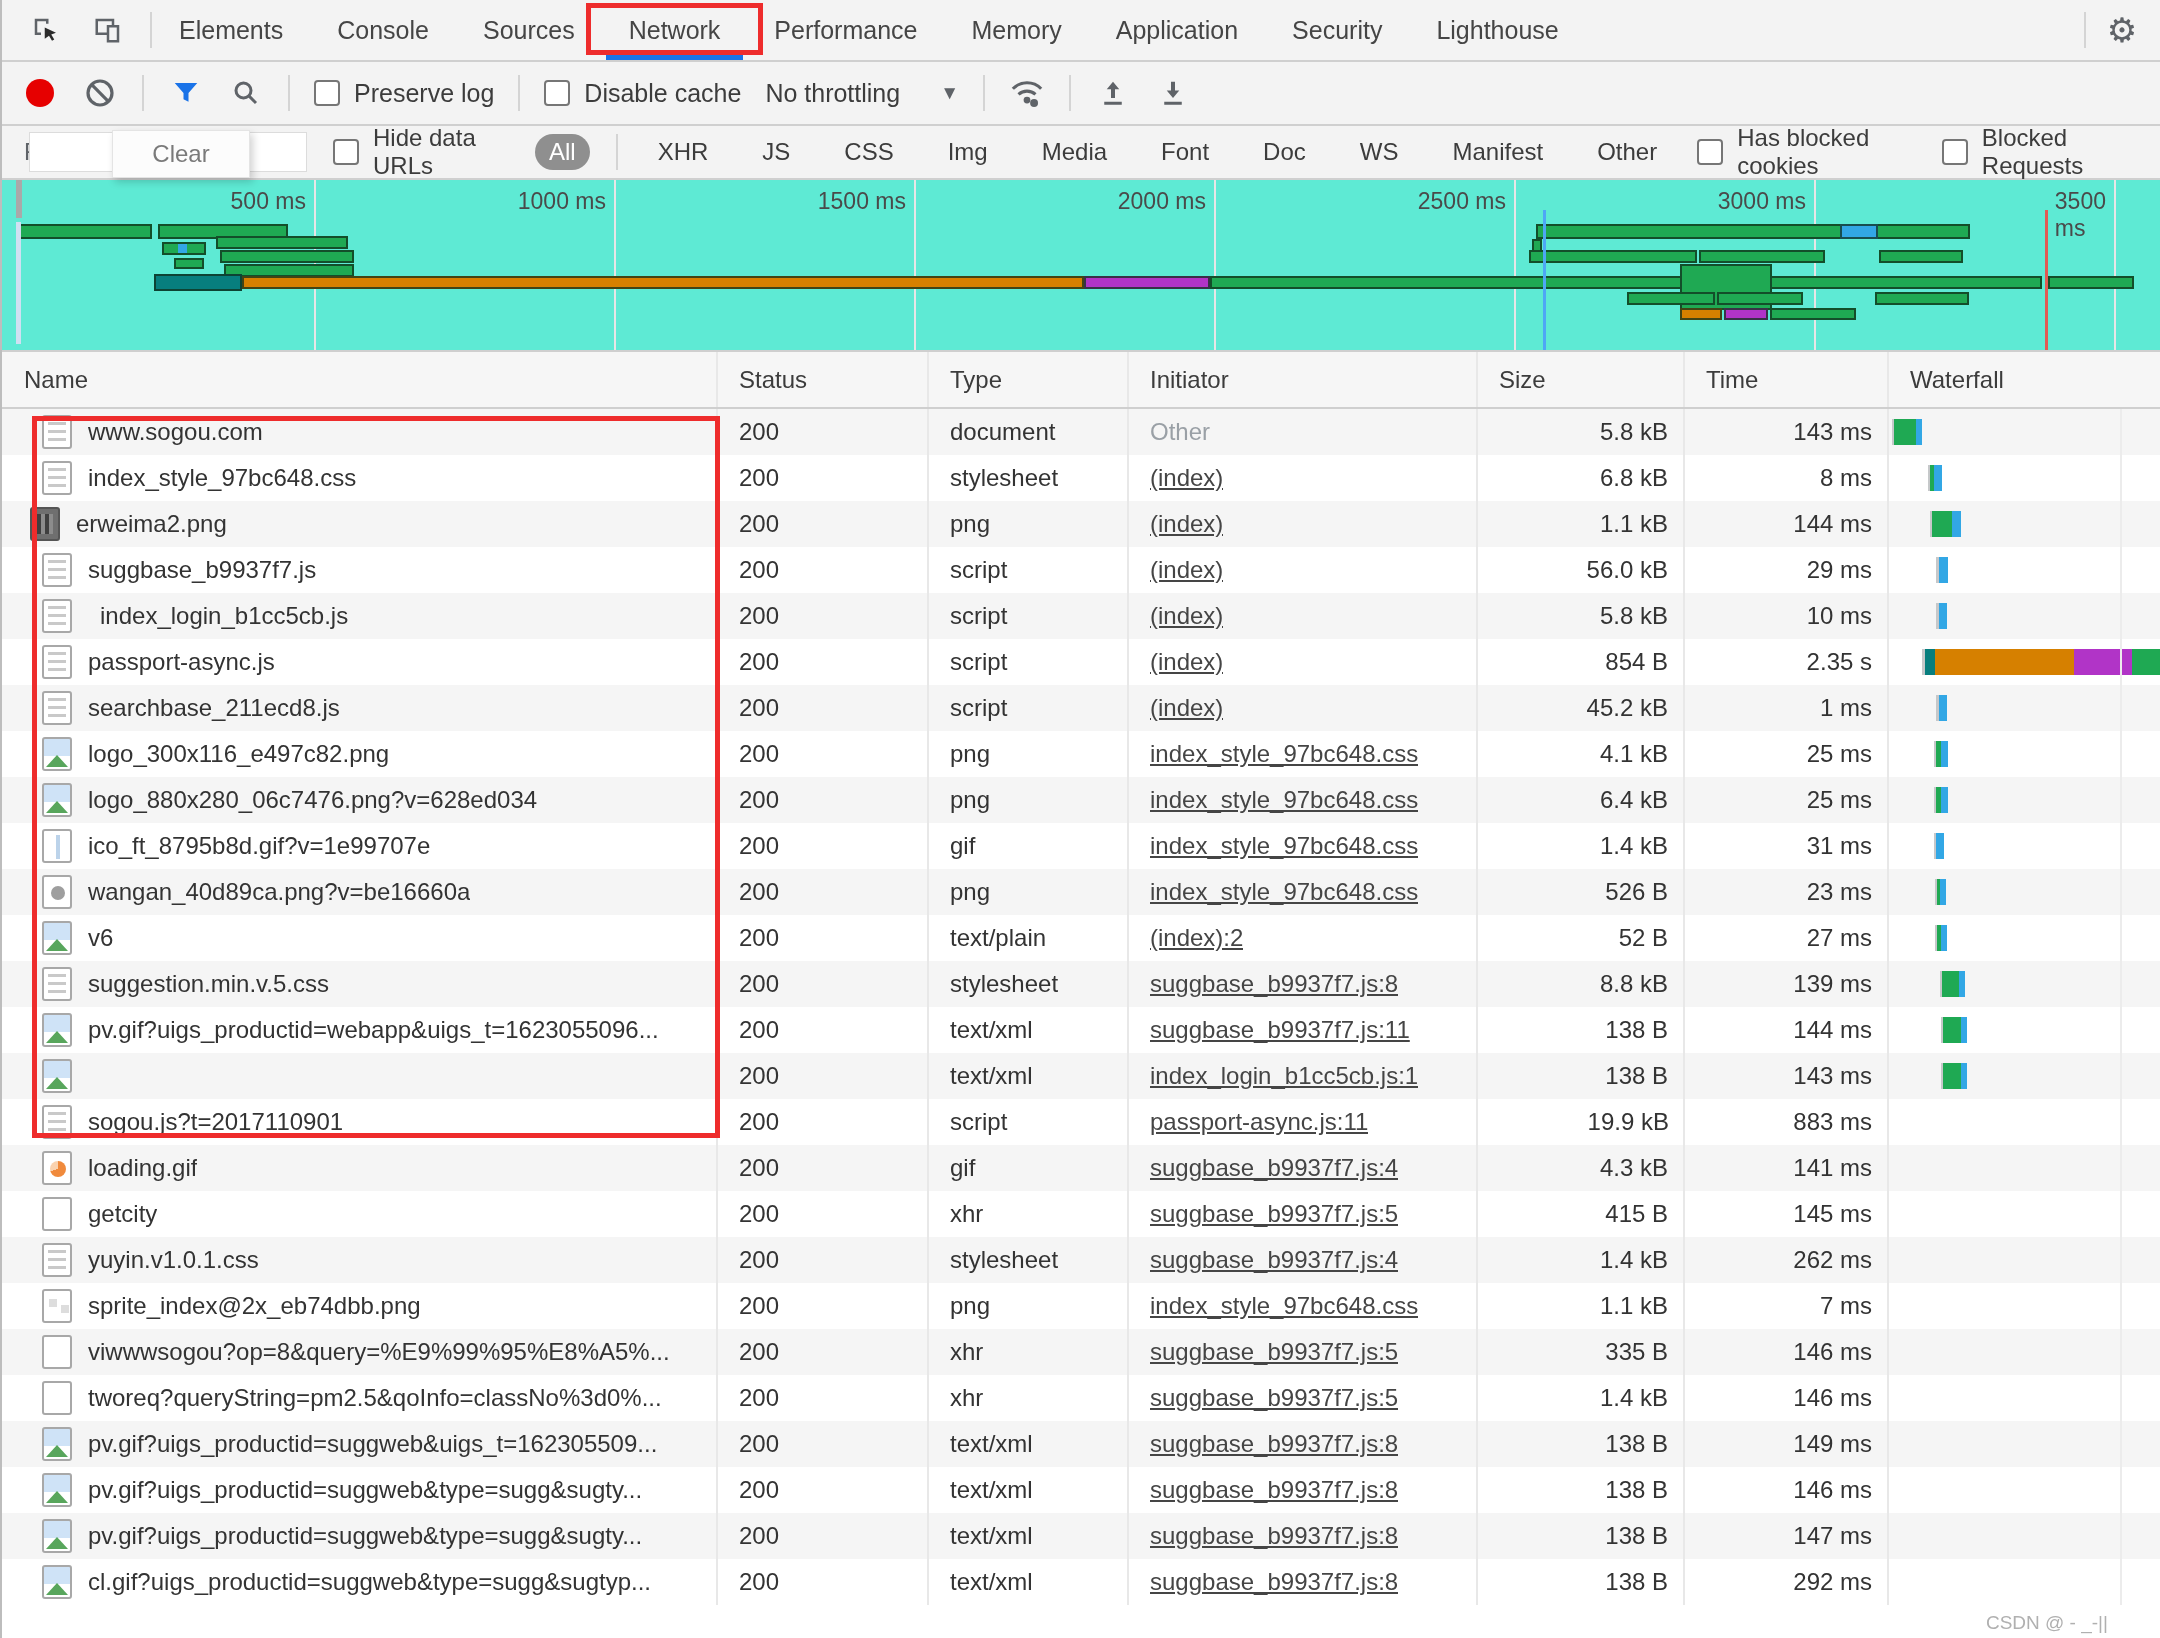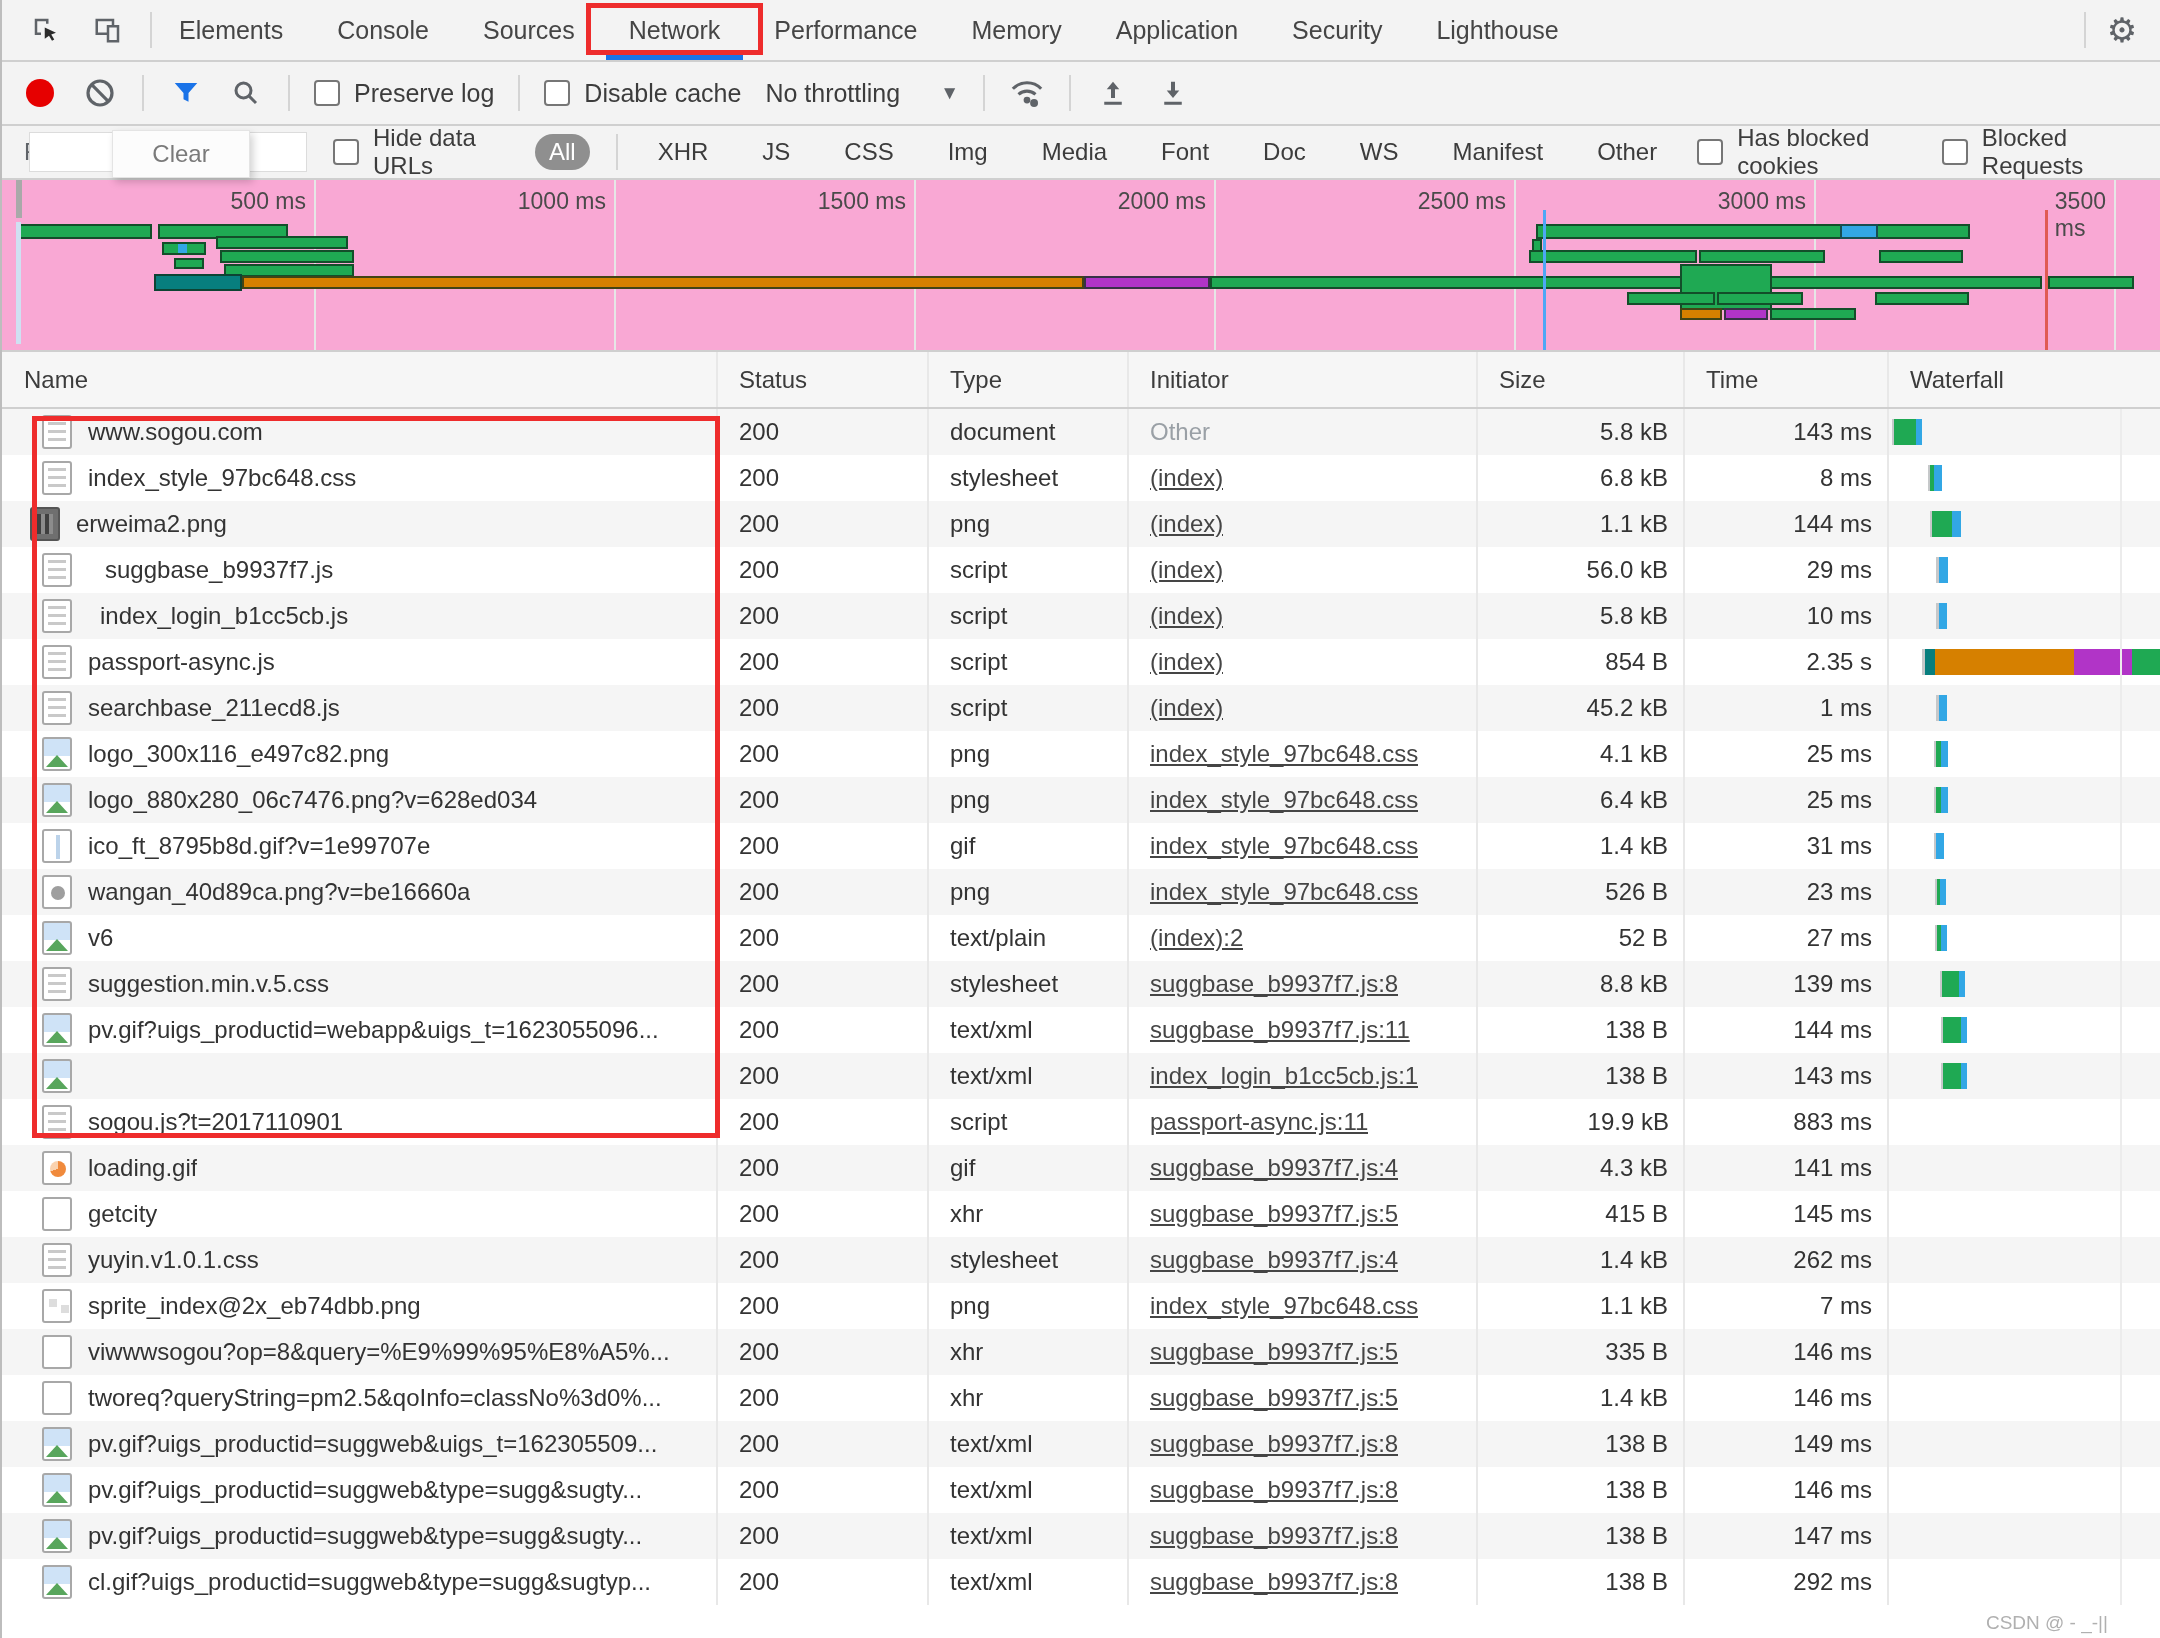--- a/index.html
+++ b/index.html
@@ -30,21 +30,21 @@
   .caret { font-size:19px; color:#5f6368; }
   
   .filterbar { height:54px; background:#f3f3f3; border-bottom:2px solid #cfcfcf; display:flex; align-items:center; gap:26px; padding:0 22px; font-size:24px; position:relative; }
   .filter-label { color:#5f6368; }
   .filter-input { width:330px; height:40px; background:#fff; border:1px solid #dcdcdc; margin-left:-74px; }
   .tooltip-clear { position:absolute; left:110px; top:4px; width:138px; height:48px; background:#fcfcfc; border:1px solid #e4e4e4; box-shadow:3px 4px 8px rgba(0,0,0,.18); display:flex; align-items:center; justify-content:center; color:#7a7a7a; z-index:5; }
   .pill { padding:4px 14px; border-radius:18px; color:#3c3c3c; }
   .pill.selected { background:#8f8f8f; color:#fff; }
   .ftypes { display:flex; align-items:center; gap:26px; }
   
-  .overview { position:relative; height:172px; background:#f9a8d4; border-bottom:2px solid #cfcfcf; overflow:hidden; }
+  .overview { position:relative; height:172px; background:#5eead4; border-bottom:2px solid #cfcfcf; overflow:hidden; }
   .ov-grid { position:absolute; top:0; bottom:0; width:2px; background:#e6e6e6; }
   .ov-tick { position:absolute; top:8px; font-size:23px; color:#4a4a4a; transform:translateX(-100%); padding-right:8px; }
   .ov-bar { position:absolute; border:2px solid rgba(16,48,28,.75); }
   .ov-line { position:absolute; top:30px; bottom:0; width:3px; }
   .ov-strip { position:absolute; }
   
   .thead { height:57px; background:#f6f6f6; border-bottom:2px solid #cfcfcf; position:relative; font-size:24px; color:#3c3c3c; }
   .th { position:absolute; top:0; height:100%; display:flex; align-items:center; padding-left:22px; }
   .tbody { position:relative; }
   .row { position:relative; height:46px; width:2160px; font-size:24px; overflow:hidden; }
@@ -333,21 +333,21 @@
         <div class="cell" style="left: 1126px; width: 349px;">
           <span class="initiator-link" style="overflow: hidden; text-overflow: ellipsis; white-space: nowrap;">(index)</span>
         </div>
         <div class="cell num" style="left: 1475px; width: 207px;">1.1 kB</div>
         <div class="cell num" style="left: 1682px; width: 204px;">144 ms</div>
         <div class="wf-seg" style="left: 1928px; width: 2px; background: rgb(198, 200, 202);"></div>
         <div class="wf-seg" style="left: 1930px; width: 20px; background: rgb(31, 169, 83);"></div>
         <div class="wf-seg" style="left: 1950px; width: 9px; background: rgb(50, 167, 229);"></div>
       </div>
       <div class="row">
-        <div class="cell" style="left: 0px; width: 715px; padding-left: 40px; gap: 17px;">
+        <div class="cell" style="left: 0px; width: 715px; padding-left: 40px;">
           <div class="fico doc"></div>
           <div style="overflow: hidden; text-overflow: ellipsis;">suggbase_b9937f7.js</div>
         </div>
         <div class="cell" style="left: 715px; width: 211px;">200</div>
         <div class="cell" style="left: 926px; width: 200px;">script</div>
         <div class="cell" style="left: 1126px; width: 349px;">
           <span class="initiator-link" style="overflow: hidden; text-overflow: ellipsis; white-space: nowrap;">(index)</span>
         </div>
         <div class="cell num" style="left: 1475px; width: 207px;">56.0 kB</div>
         <div class="cell num" style="left: 1682px; width: 204px;">29 ms</div>

